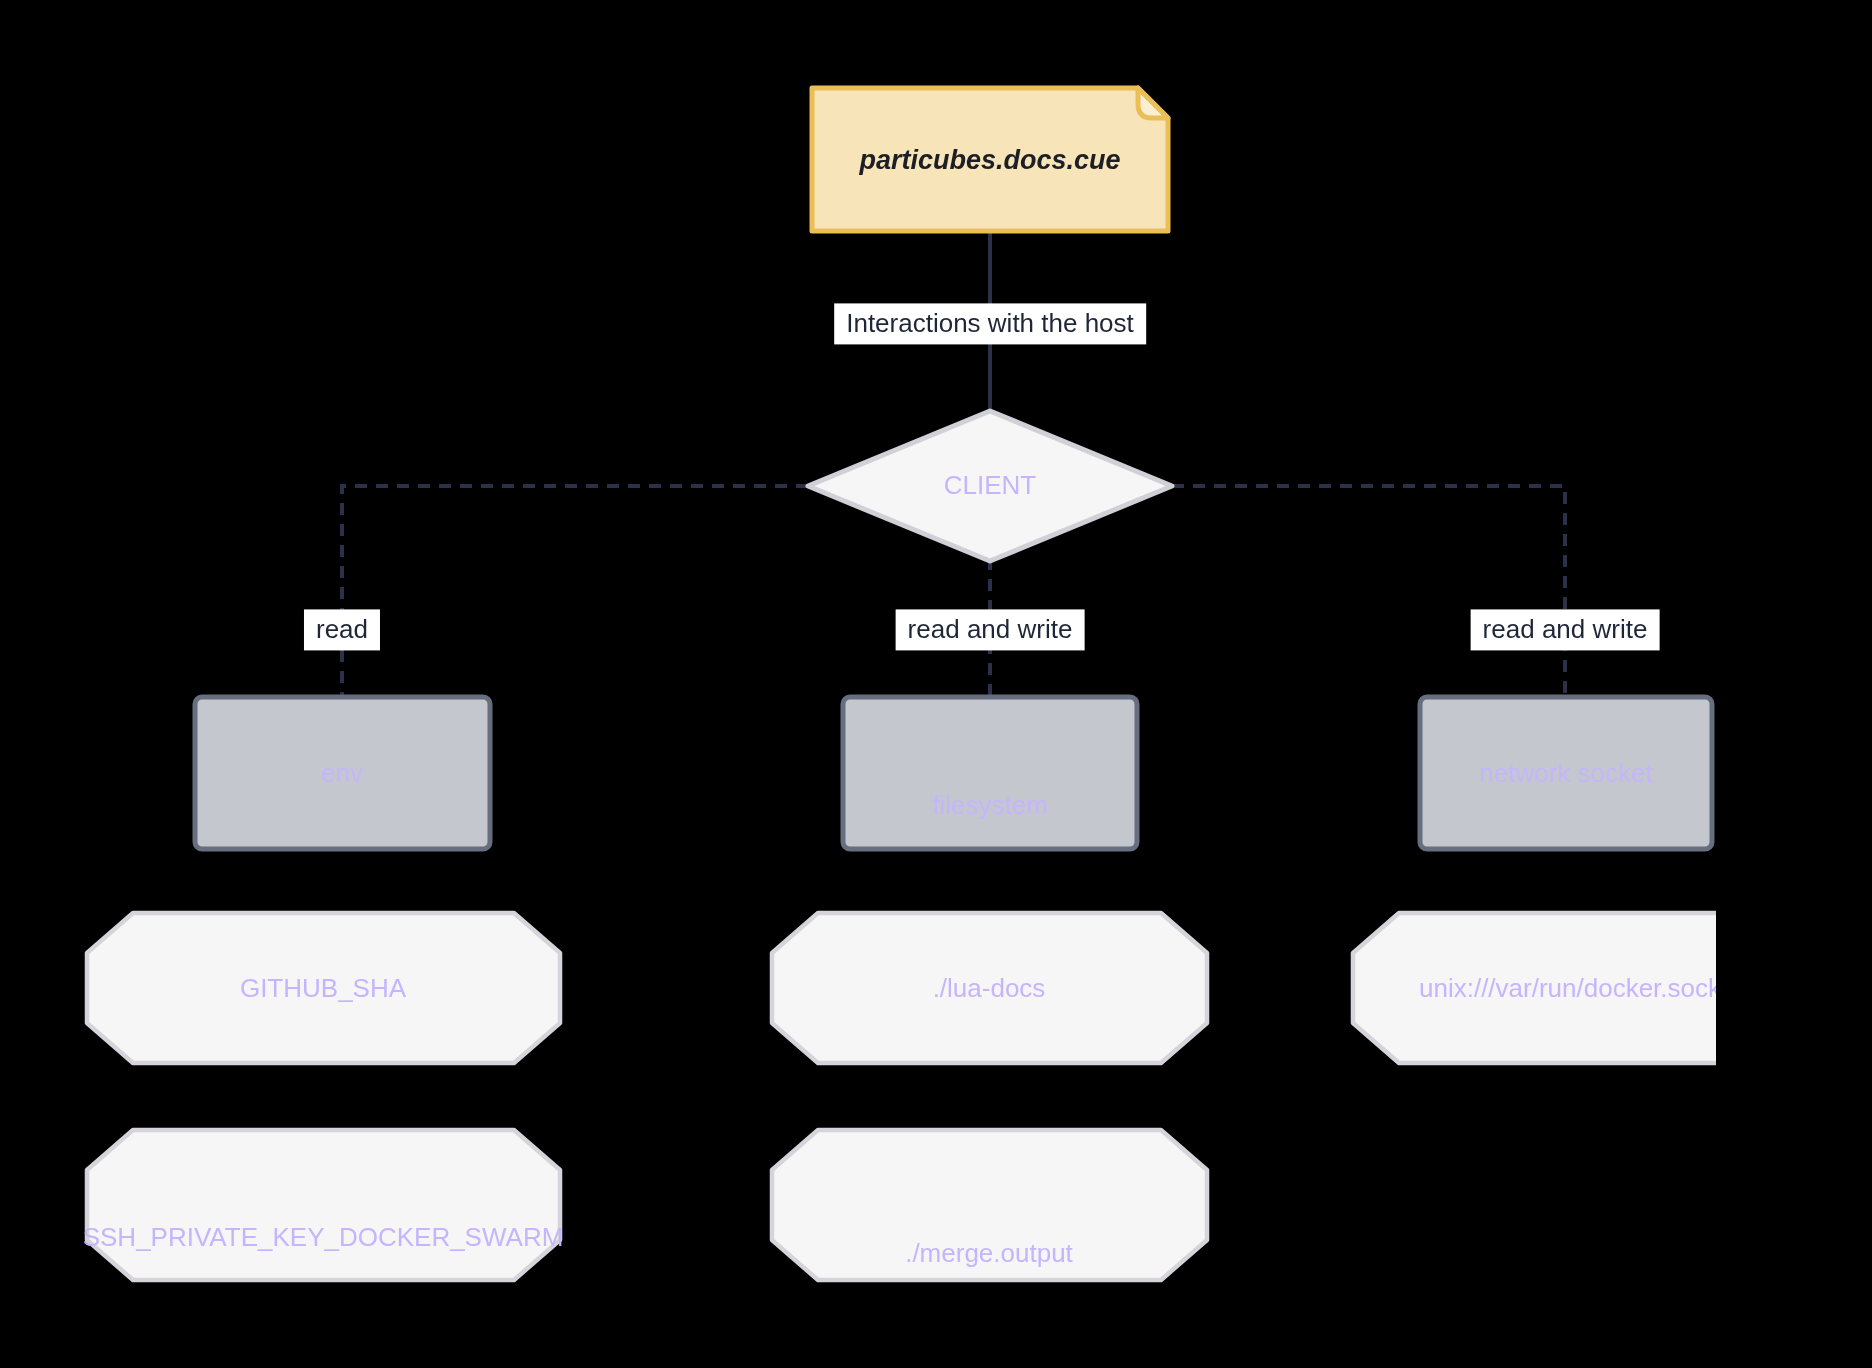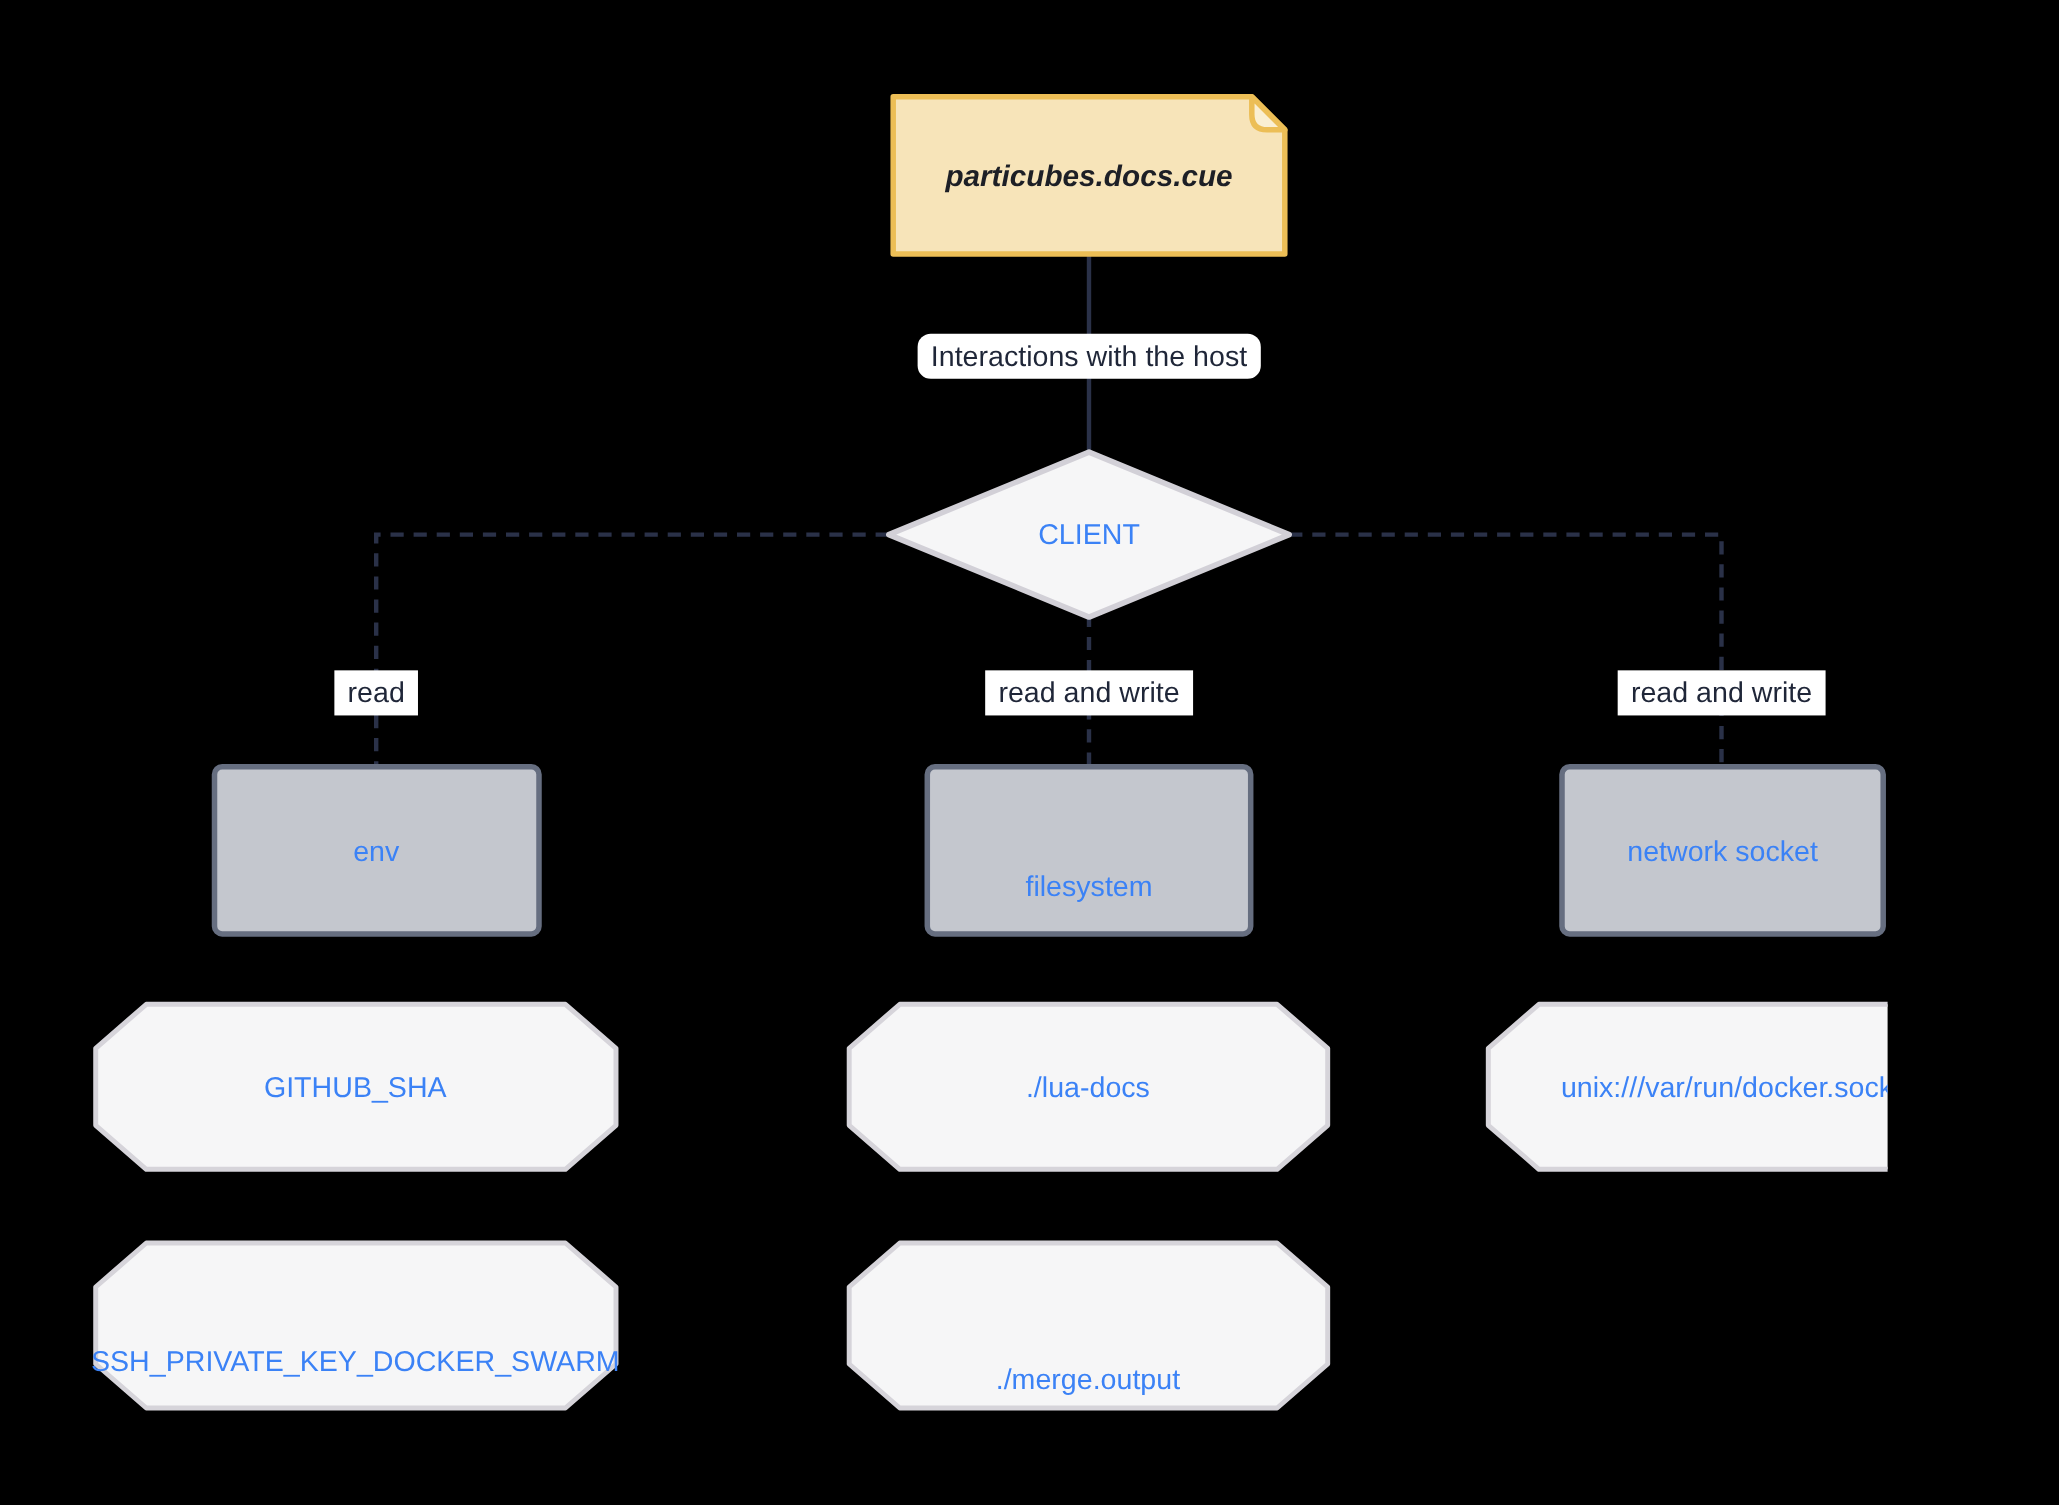--- a/index.html
+++ b/index.html
@@ -56,21 +56,21 @@
   .octagon-shape {
     fill: #F6F6F7;
     stroke: #D6D4DA;
     stroke-width: 4.5;
     stroke-linejoin: round;
   }
   .lbl {
     position: absolute;
     transform: translate(-50%, -50%);
     white-space: nowrap;
-    color: #3b82f6;
+    color: #c4b5fd;
     font-size: 26px;
     line-height: 1.2;
   }
   .lbl.edge-label {
     background: #FFFFFF;
     color: #1F2638;
     padding: 5px 12px;
   }
   .lbl.card-title {
     font-weight: bold;
@@ -102,21 +102,21 @@
 
     <polygon class="octagon-shape" points="133,913 514,913 560,953 560,1023 514,1063 133,1063 87,1023 87,953"></polygon>
     <polygon class="octagon-shape" points="133,1130 514,1130 560,1170 560,1240 514,1280 133,1280 87,1240 87,1170"></polygon>
     <polygon class="octagon-shape" points="818,913 1161,913 1207,953 1207,1023 1161,1063 818,1063 772,1023 772,953"></polygon>
     <polygon class="octagon-shape" points="818,1130 1161,1130 1207,1170 1207,1240 1161,1280 818,1280 772,1240 772,1170"></polygon>
     <polygon class="octagon-shape" points="1399,913 1742,913 1788,953 1788,1023 1742,1063 1399,1063 1353,1023 1353,953"></polygon>
   </svg>
 
   <div class="lbl card-title" style="left:990px; top:160px;">particubes.docs.cue</div>
 
-  <div class="lbl edge-label" style="left:990px; top:324px;border-radius:12px;">Interactions with the host</div>
+  <div class="lbl edge-label" style="left:990px; top:324px;">Interactions with the host</div>
 
   <div class="lbl" style="left:990px; top:486px;">CLIENT</div>
 
   <div class="lbl edge-label" style="left:342px; top:630px;">read</div>
   <div class="lbl edge-label" style="left:990px; top:630px;">read and write</div>
   <div class="lbl edge-label" style="left:1565px; top:630px;">read and write</div>
 
   <div class="lbl" style="left:342px; top:774px;">env</div>
   <div class="lbl" style="left:990px; top:806px;">filesystem</div>
   <div class="lbl" style="left:1566px; top:774px;">network socket</div>

